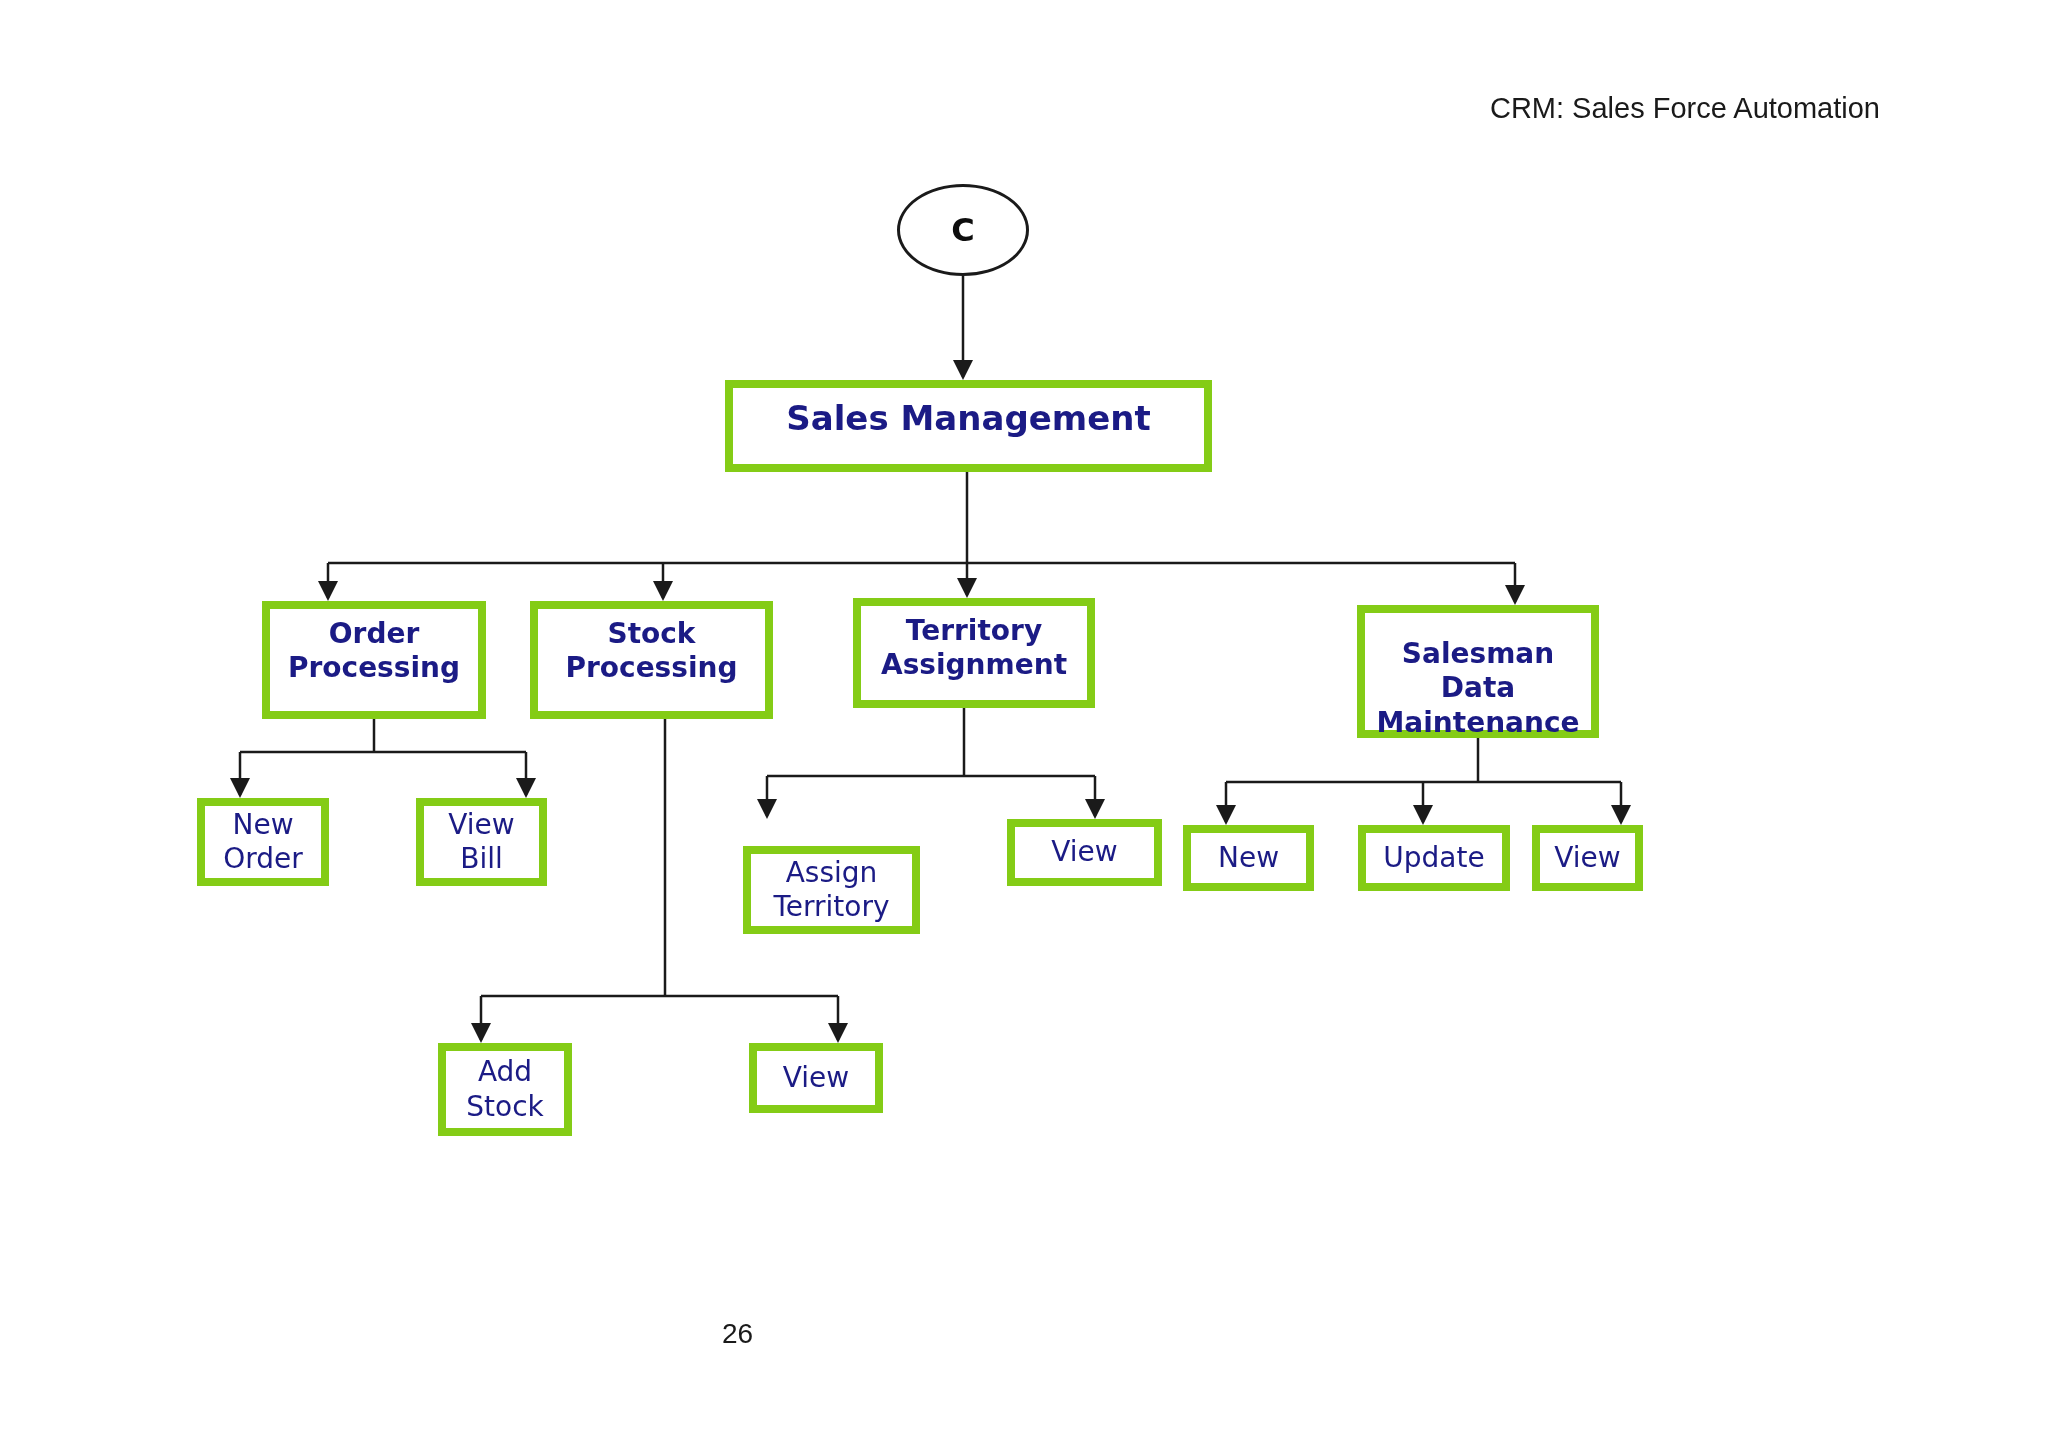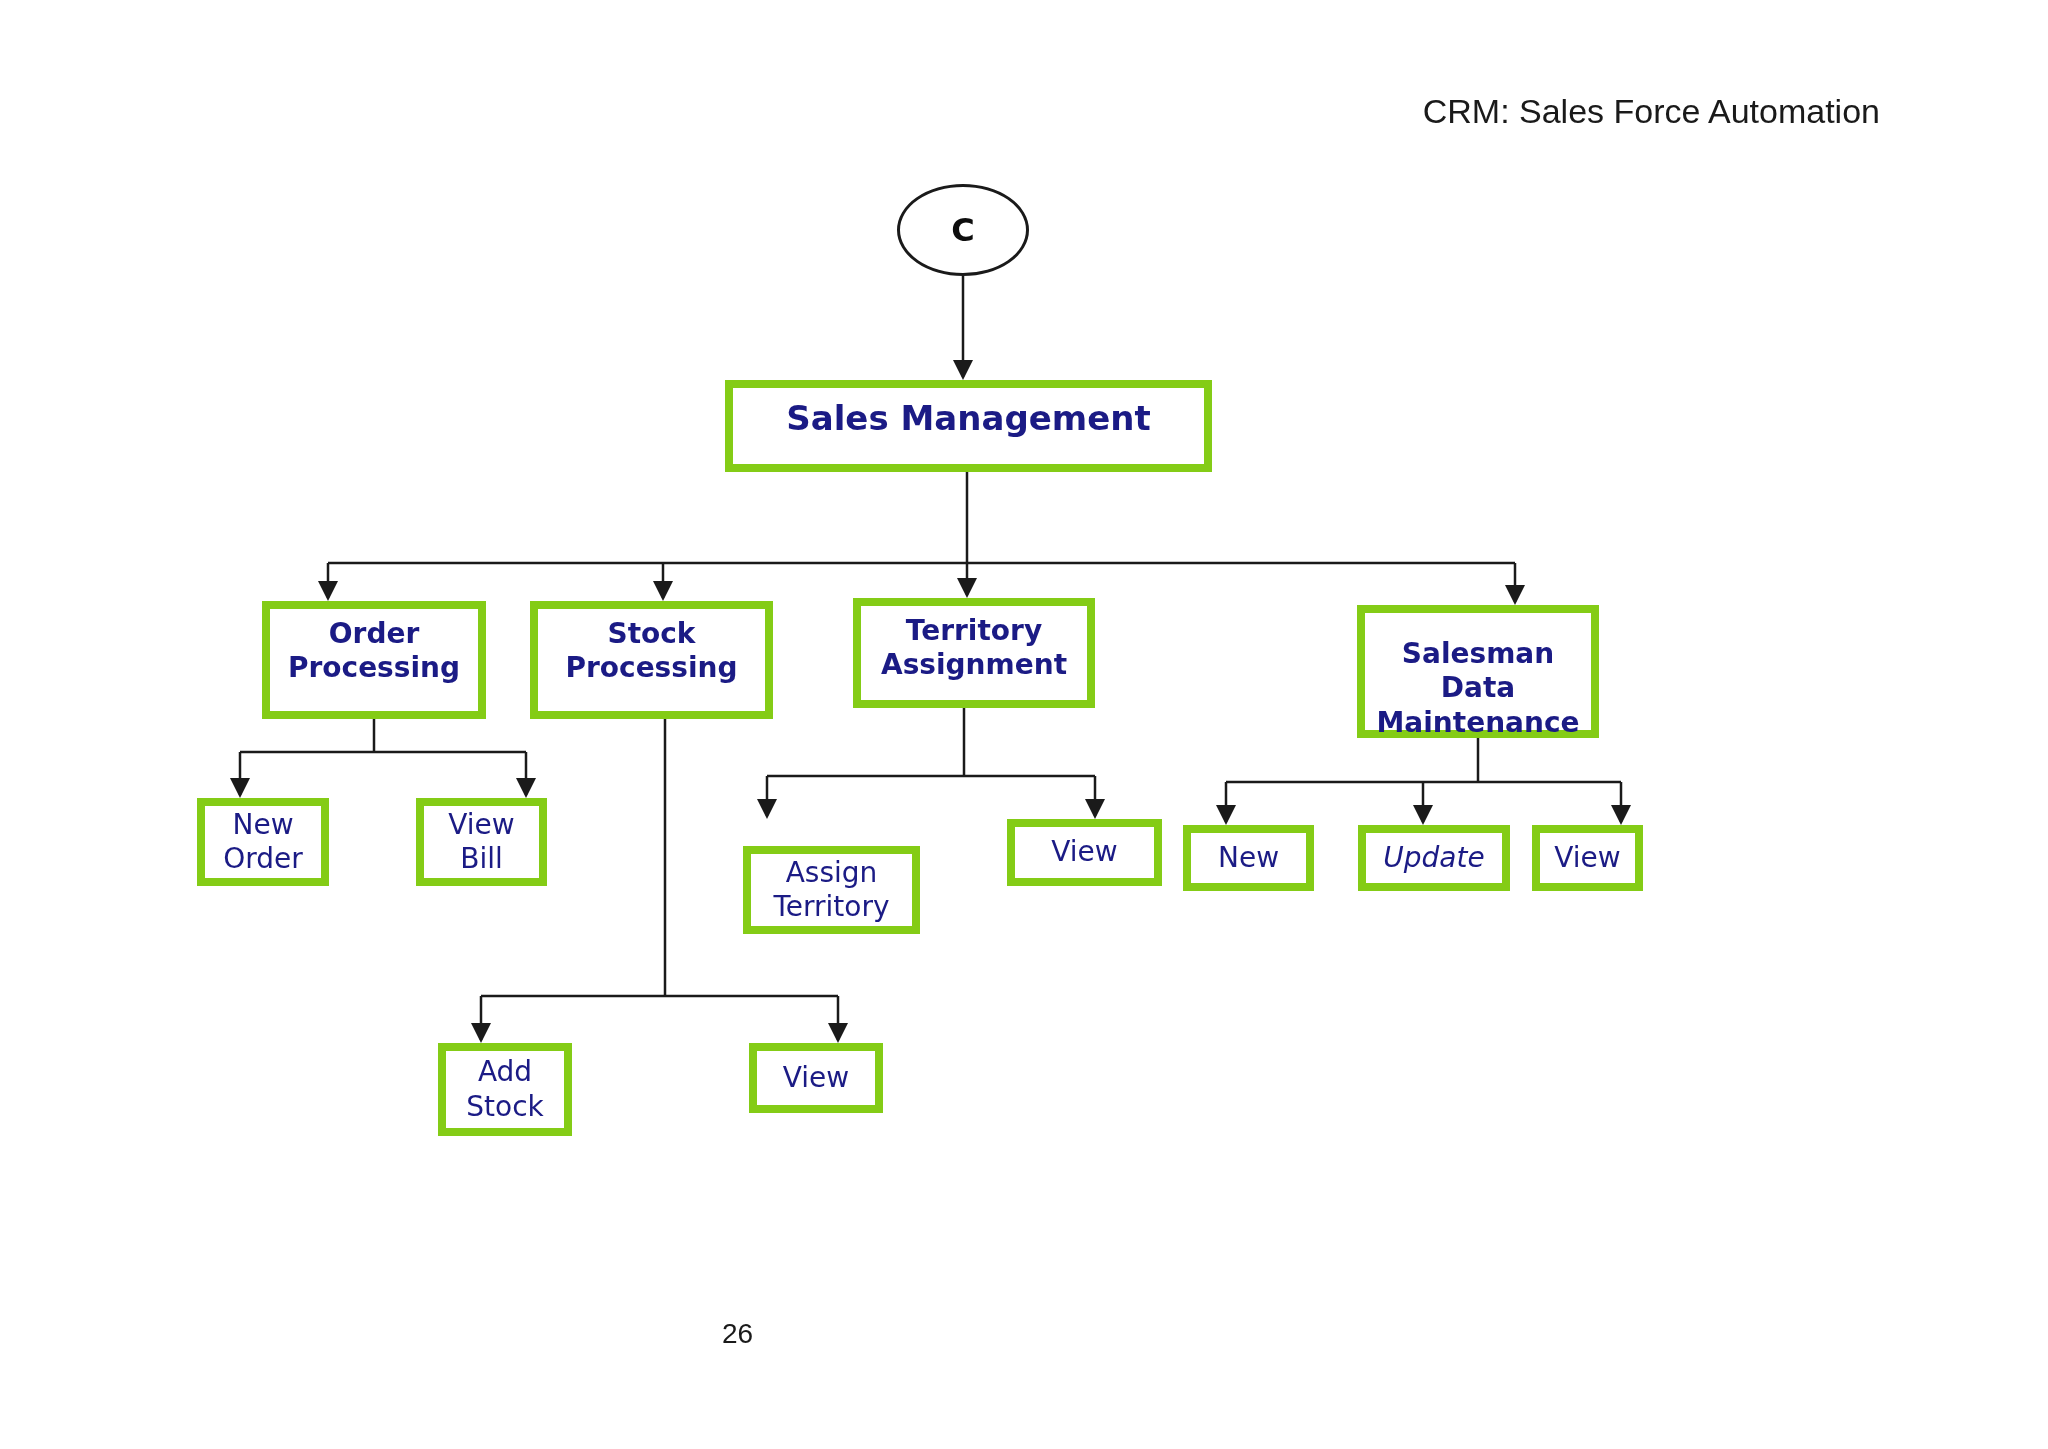--- a/index.html
+++ b/index.html
@@ -7,21 +7,21 @@
     position:relative;
     width:2048px;height:1449px;
     background:#ffffff;
     overflow:hidden;
     font-family:"DejaVu Sans",sans-serif;
   }
   .hdr{
     position:absolute;
     top:92px;right:168px;
     font-family:"Liberation Sans",sans-serif;
-    font-size:34px;color:#1a1a1a;
+    font-size:29px;color:#1a1a1a;
   }
   .pagenum{
     position:absolute;
     left:722px;top:1318px;
     font-family:"Liberation Sans",sans-serif;
     font-size:28px;color:#1a1a1a;
   }
   .conn{
     position:absolute;left:0;top:0;width:2048px;height:1449px;
     pointer-events:none;
@@ -52,21 +52,21 @@
   .n-sales      {left:725px; top:380px; width:487px; height:92px;  font-size:34px; padding-top:10px;}
   .n-order      {left:262px; top:601px; width:224px; height:118px; padding-top:8px;}
   .n-stock      {left:530px; top:601px; width:243px; height:118px; padding-top:8px;}
   .n-territory  {left:853px; top:598px; width:242px; height:110px; padding-top:8px;}
   .n-salesman   {left:1357px;top:605px; width:242px; height:133px; padding-top:24px;}
   .n-neworder   {left:197px; top:798px; width:132px; height:88px;}
   .n-viewbill   {left:416px; top:798px; width:131px; height:88px;}
   .n-assignterr {left:743px; top:846px; width:177px; height:88px;}
   .n-terrview   {left:1007px;top:819px; width:155px; height:67px;}
   .n-salnew     {left:1183px;top:825px; width:131px; height:66px;}
-  .n-salupdate  {left:1358px;top:825px; width:152px; height:66px;font-style:italic;}
+  .n-salupdate  {left:1358px;top:825px; width:152px; height:66px;}
   .n-salview    {left:1532px;top:825px; width:111px; height:66px;}
   .n-addstock   {left:438px; top:1043px;width:134px; height:93px;}
   .n-stockview  {left:749px; top:1043px;width:134px; height:70px;}
 </style>
 </head>
 <body>
 
 <div class="canvas">
 
   <div class="hdr">CRM: Sales Force Automation</div>

